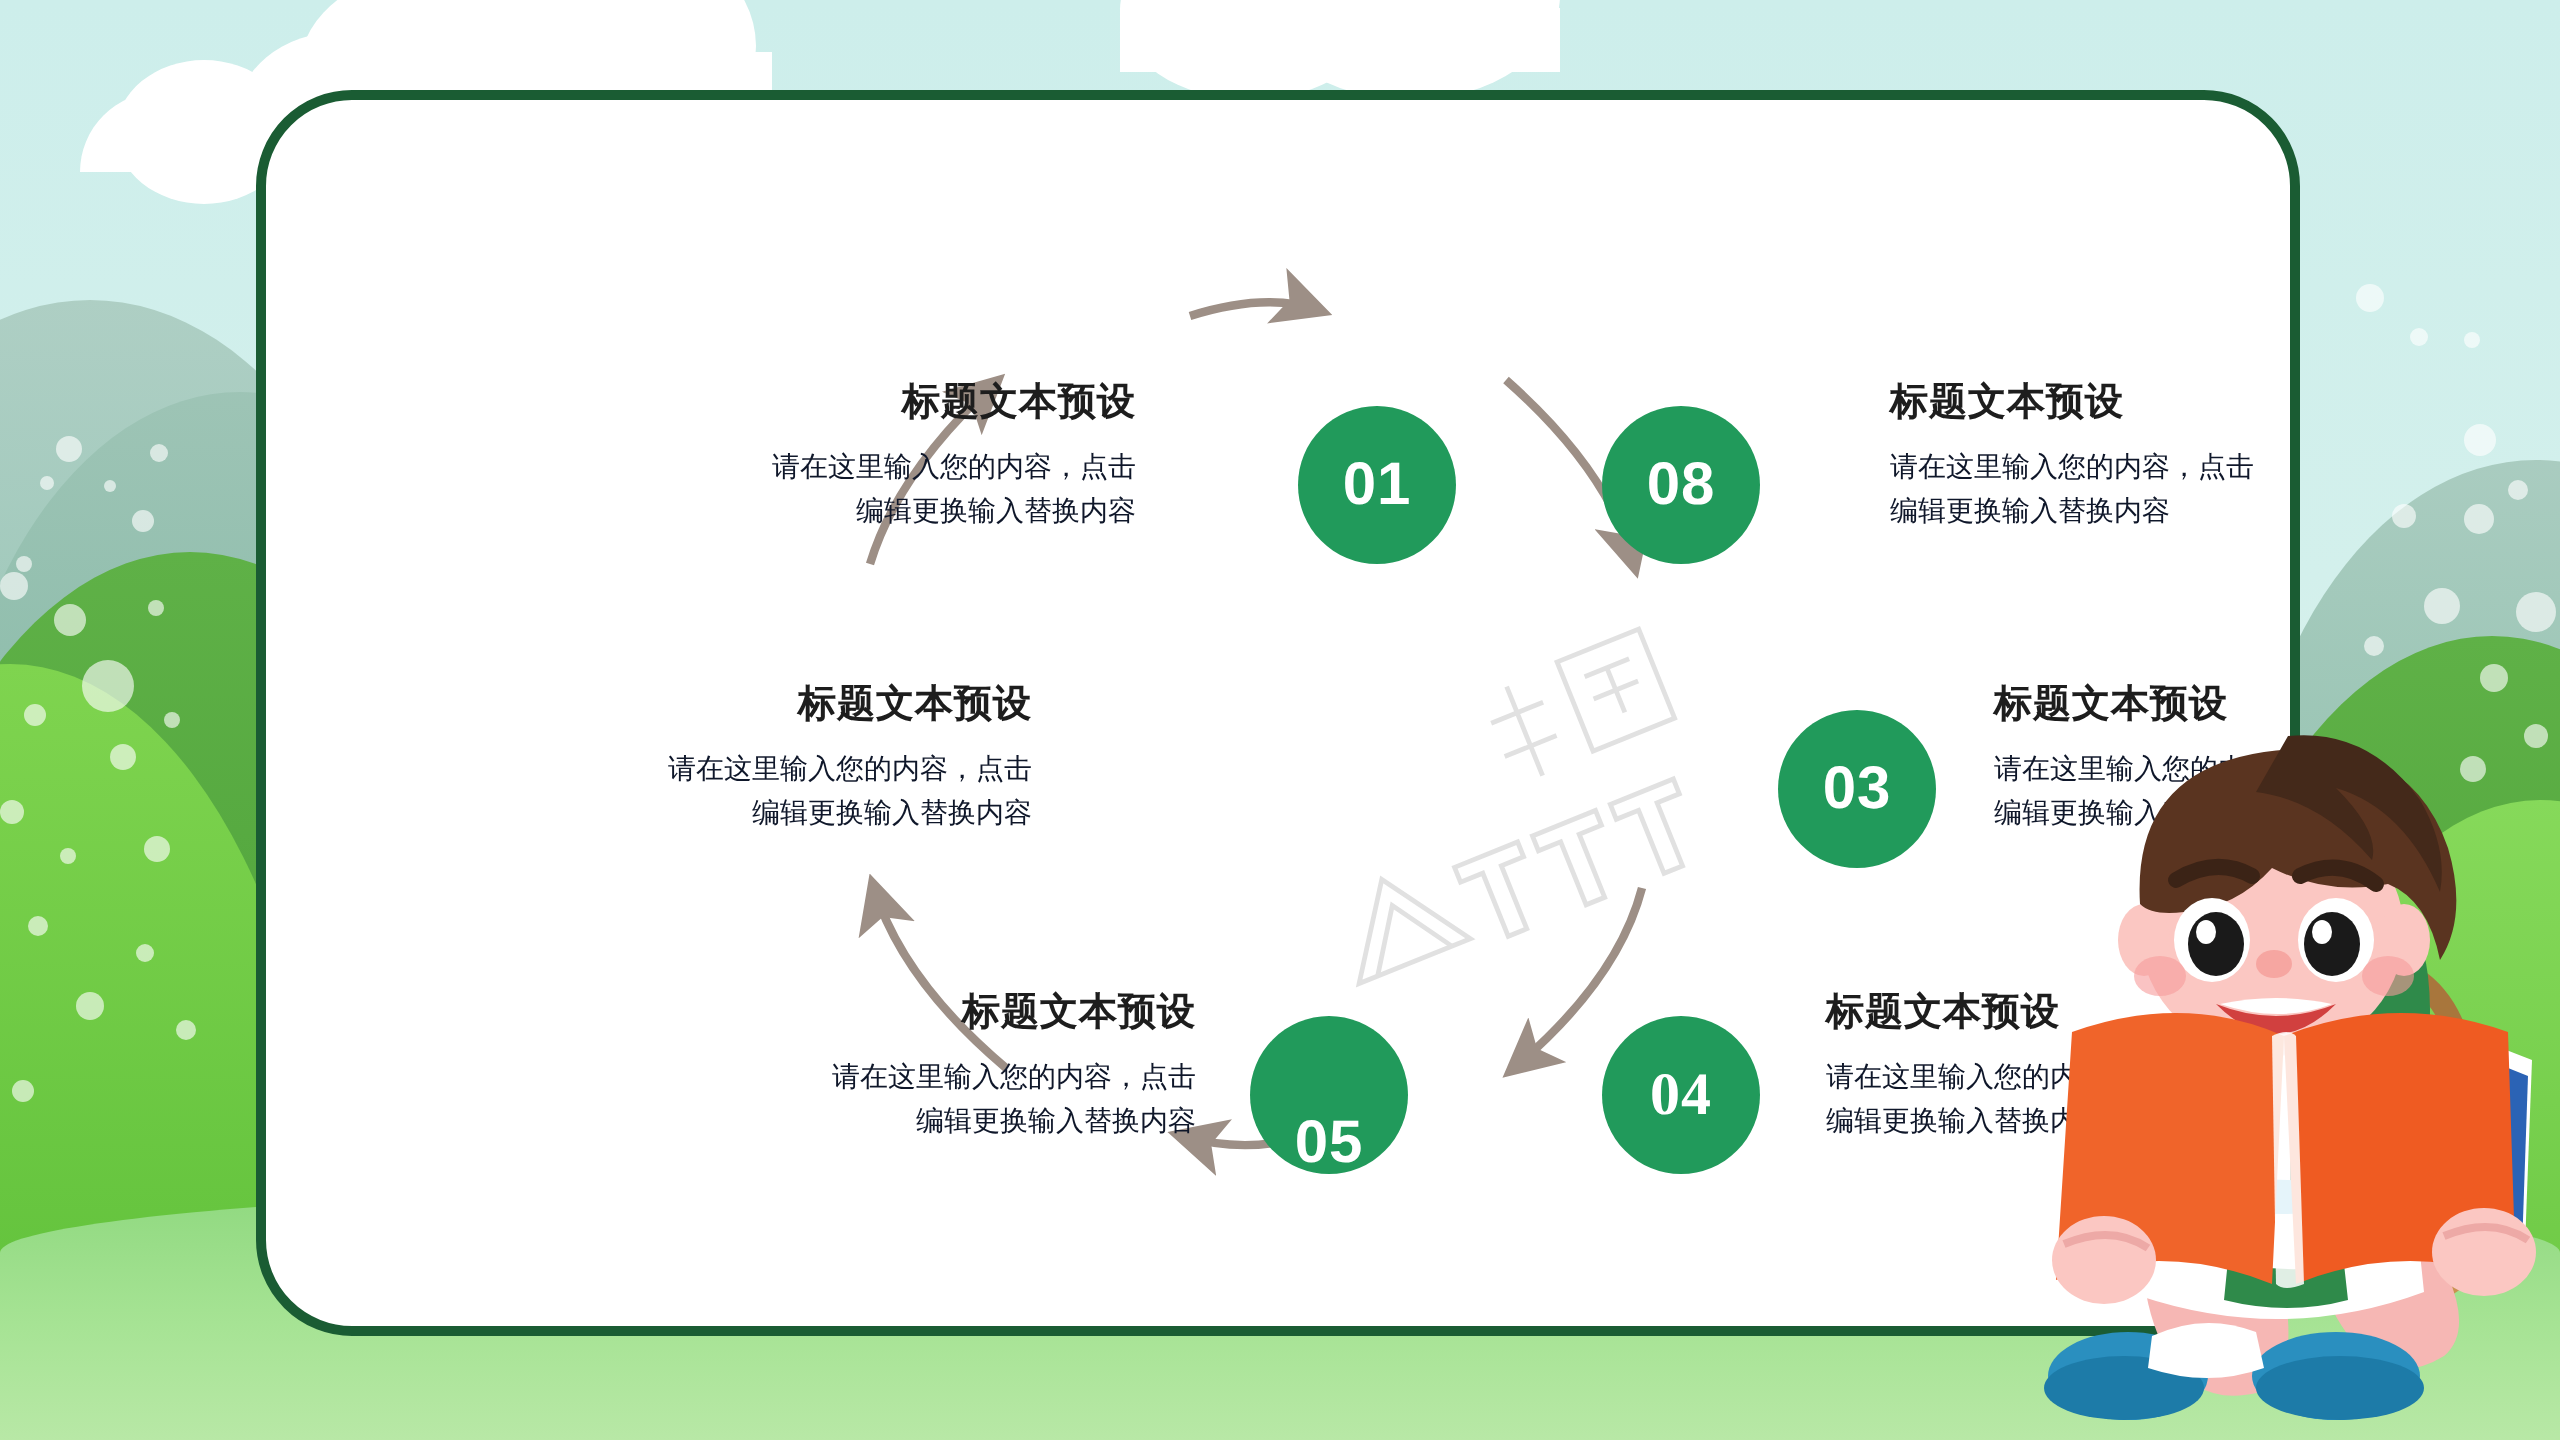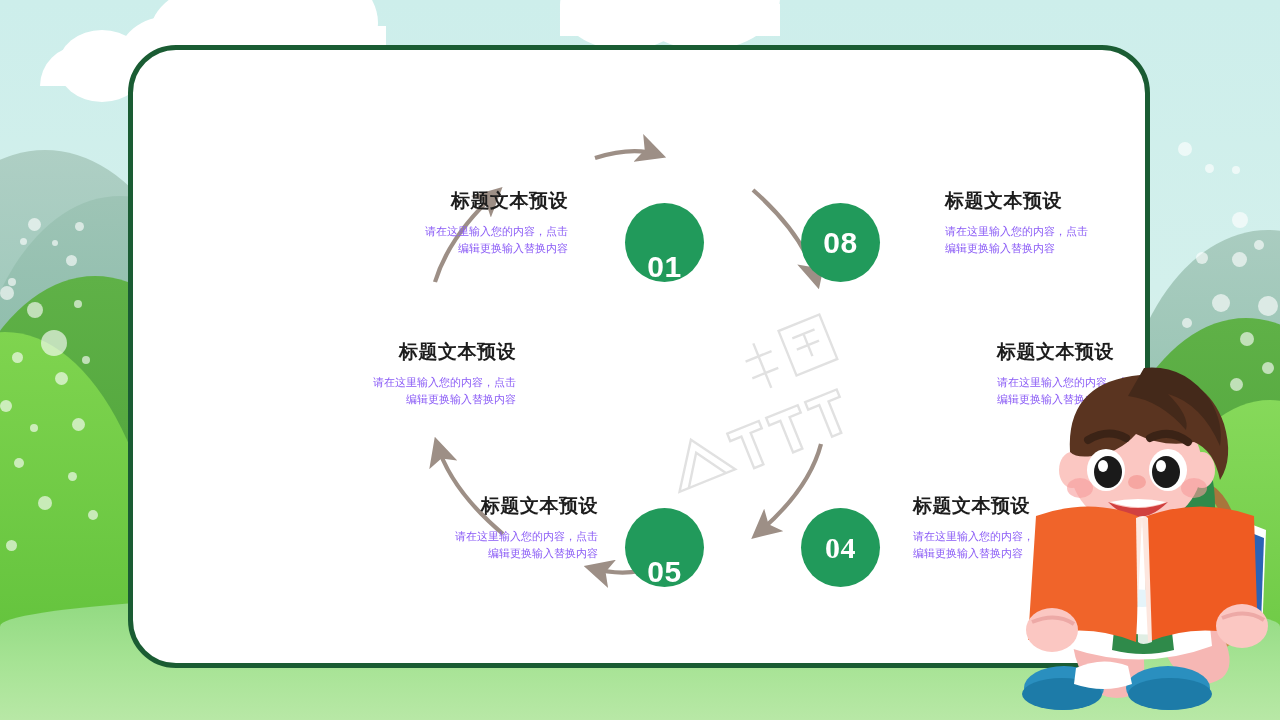--- a/index.html
+++ b/index.html
@@ -55,21 +55,21 @@
     position: absolute;
     width: 79px; height: 79px;
     border-radius: 50%;
     background: #219a5b;
     color: #ffffff;
     display: flex; align-items: center; justify-content: center;
     font-size: 30px; font-weight: bold;
     letter-spacing: 0.5px;
     line-height: 1;
   }
-  #node-01 { left: 492px; top: 153px; align-items: flex-end; }
+  #node-01 { left: 516px; top: 153px; }
   #node-02 { left: 668px; top: 153px; }
   #node-03 { left: 756px; top: 305px; }
   #node-04 { left: 668px; top: 458px; font-family: Liberation Serif, serif; }
   #node-05 { left: 492px; top: 458px; align-items: flex-end; }
   #node-06 { left: 404px; top: 305px; }
 
   
   #arrows { position: absolute; left: 0; top: 0; width: 1022px; height: 623px; pointer-events: none; }
 
   
@@ -85,21 +85,21 @@
 
   
   .block { position: absolute; width: 270px; }
   .block .title {
     font-size: 19px; font-weight: bold; color: #1d1d1d;
     letter-spacing: 0.5px;
     margin-bottom: 9px;
     white-space: nowrap;
   }
   .block .body {
-    font-size: 11px; color: #8b5cf6; line-height: 1.55;
+    font-size: 14px; color: #0f172a; line-height: 1.55;
   }
   .block.right { text-align: left; }
   .block.left  { text-align: right; }
 
   #block-01 { left: 165px; top: 138px; text-align: right; }
   #block-02 { left: 812px; top: 138px; text-align: left; }
   #block-03 { left: 864px; top: 289px; text-align: left; }
   #block-04 { left: 780px; top: 443px; text-align: left; }
   #block-05 { left: 195px; top: 443px; text-align: right; }
   #block-06 { left: 113px; top: 289px; text-align: right; }
@@ -222,20 +222,23 @@
       </g>
     </svg>
 
 
     <div class="node" id="node-01">
       <span>01</span>
     </div>
     <div class="node" id="node-02">
       <span>08</span>
     </div>
+    <div class="node" id="node-03">
+      <span>03</span>
+    </div>
     <div class="node" id="node-04">
       <span>04</span>
     </div>
     <div class="node" id="node-05">
       <span>05</span>
     </div>
 
     <div class="block left" id="block-01">
       <div class="title">标题文本预设</div>
       <div class="body">

